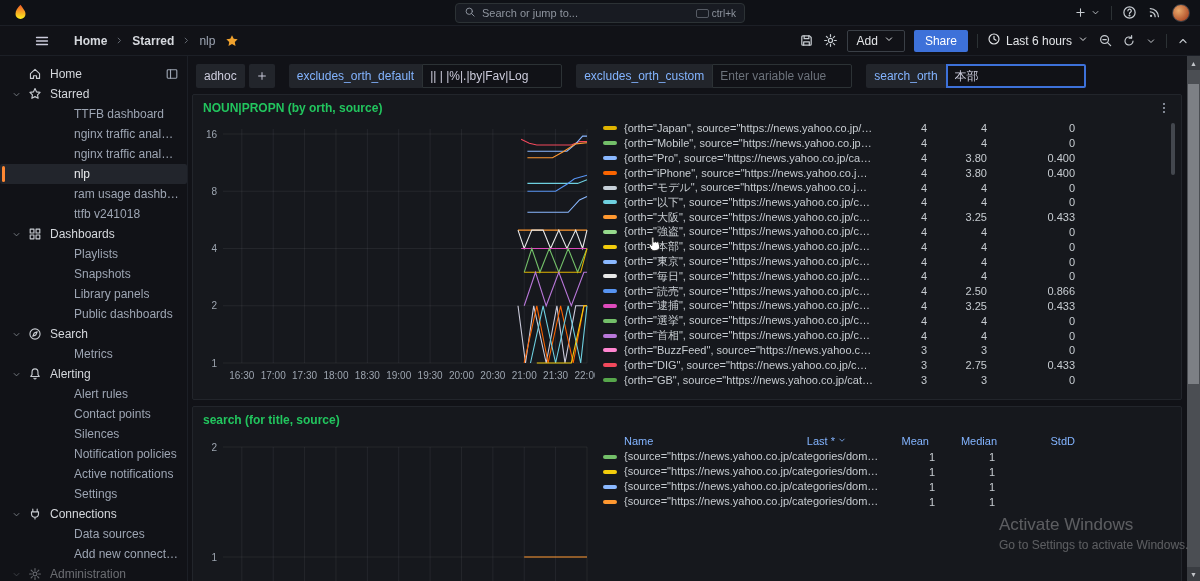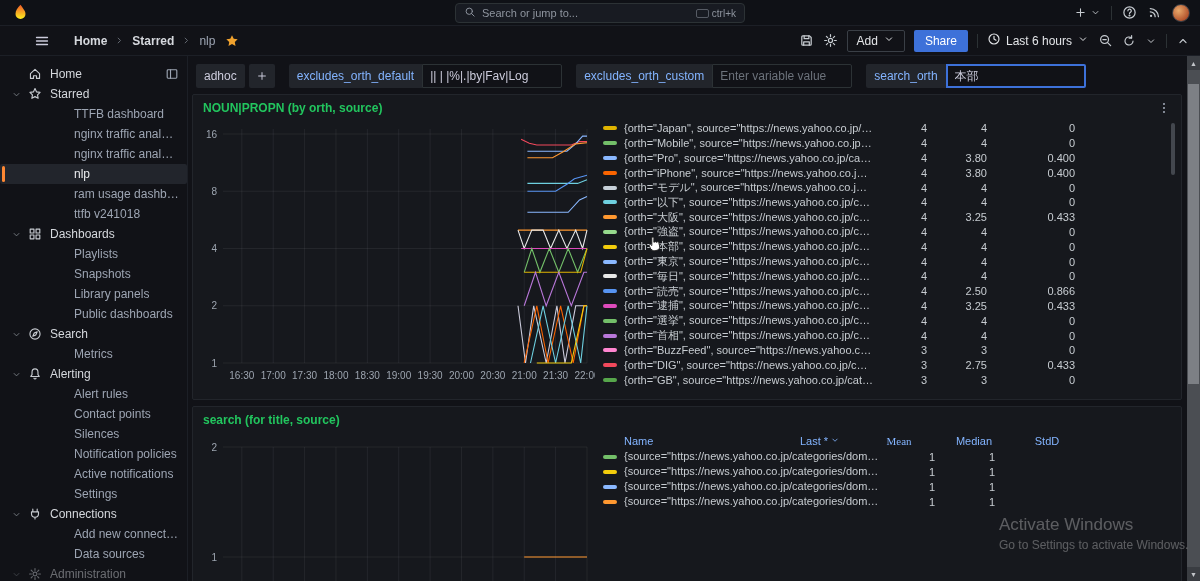--- a/index.html
+++ b/index.html
@@ -84,22 +84,22 @@
   .legend { flex:1; position:relative; margin-left:8px; font-size:11px; overflow:hidden; }
   .lg-row { display:flex; align-items:center; height:14.8px; cursor:pointer; }
   .lg-mark { width:14px; height:4px; border-radius:2px; margin-right:7px; flex:none; }
   .lg-name { flex:1; color:#c7ccd1; white-space:nowrap; overflow:hidden; text-overflow:ellipsis; }
   .lg-val { width:54px; text-align:right; color:#c7ccd1; flex:none; }
   .lg-val.w2 { width:60px; } .lg-val.w3 { width:88px; }
   .lg-spacer { width:100px; flex:none; }
   .legend2 .lg-row { height:15px; }
   .lg-head { display:flex; align-items:center; height:16px; font-size:11px; color:#83b4ff; font-weight:500;gap:22px; }
   .lg-head .hname { flex:1; padding-left:21px; cursor:pointer; }
-  .lg-head .hval { width:54px; text-align:right; cursor:pointer; display:flex; justify-content:center; align-items:center; gap:2px;}
-  .lg-head .hval.w2 { width:60px;font-family:Liberation Serif, serif; } .lg-head .hval.w4 { width:46px; } .lg-head .hval.w5 { width:56px; }
+  .lg-head .hval { width:54px; text-align:right; cursor:pointer; display:flex; justify-content:flex-end; align-items:center; gap:2px;}
+  .lg-head .hval.w2 { width:60px; } .lg-head .hval.w4 { width:46px; } .lg-head .hval.w5 { width:56px; }
   .lg-spacer2 { width:78px; flex:none; }
   .legend-scroll-thumb { position:absolute; right:0; top:2px; width:4px; height:52px;
     background:#43474e; border-radius:2px; }
 
   
   .page-scrollbar { position:absolute; right:0; top:56px; bottom:0; width:13px; background:#4b4e53; }
   .ps-thumb { position:absolute; top:28px; left:1px; width:11px; height:300px; background:#7d8085; }
   .ps-arrow { position:absolute; left:0; width:13px; height:14px; background:#3a3d42;
     display:flex; align-items:center; justify-content:center; font-size:7px; color:#c2c5c9; }
   .ps-arrow.up { top:0; } .ps-arrow.down { bottom:0; }
@@ -379,24 +379,24 @@
             </svg>
           </span>
           <span class="nicon">
             <svg width="14" height="14" viewBox="0 0 16 16" fill="none" stroke="currentColor" stroke-width="1.3" stroke-linecap="round" stroke-linejoin="round">
               <path d="M5.5 2.5v3M10.5 2.5v3M4 5.5h8v2.2a4 4 0 0 1-8 0ZM8 11.7v2"></path>
             </svg>
           </span>
           <span class="nlabel">Connections</span>
         </div>
         <div class="nav-row child">
+          <span class="nlabel">Data sources</span>
+        </div>
+        <div class="nav-row child">
           <span class="nlabel">Add new connection</span>
-        </div>
-        <div class="nav-row child">
-          <span class="nlabel">Data sources</span>
         </div>
         <div class="nav-row top dimmed">
           <span class="chev">
             <svg width="11" height="11" viewBox="0 0 16 16" fill="none" stroke="currentColor" stroke-width="1.3" stroke-linecap="round" stroke-linejoin="round">
               <path d="M4.5 6.5 8 10l3.5-3.5" fill="none"></path>
             </svg>
           </span>
           <span class="nicon">
             <svg width="14" height="14" viewBox="0 0 16 16" fill="none" stroke="currentColor" stroke-width="1.3" stroke-linecap="round" stroke-linejoin="round">
               <circle cx="8" cy="8" r="2.2"></circle>

